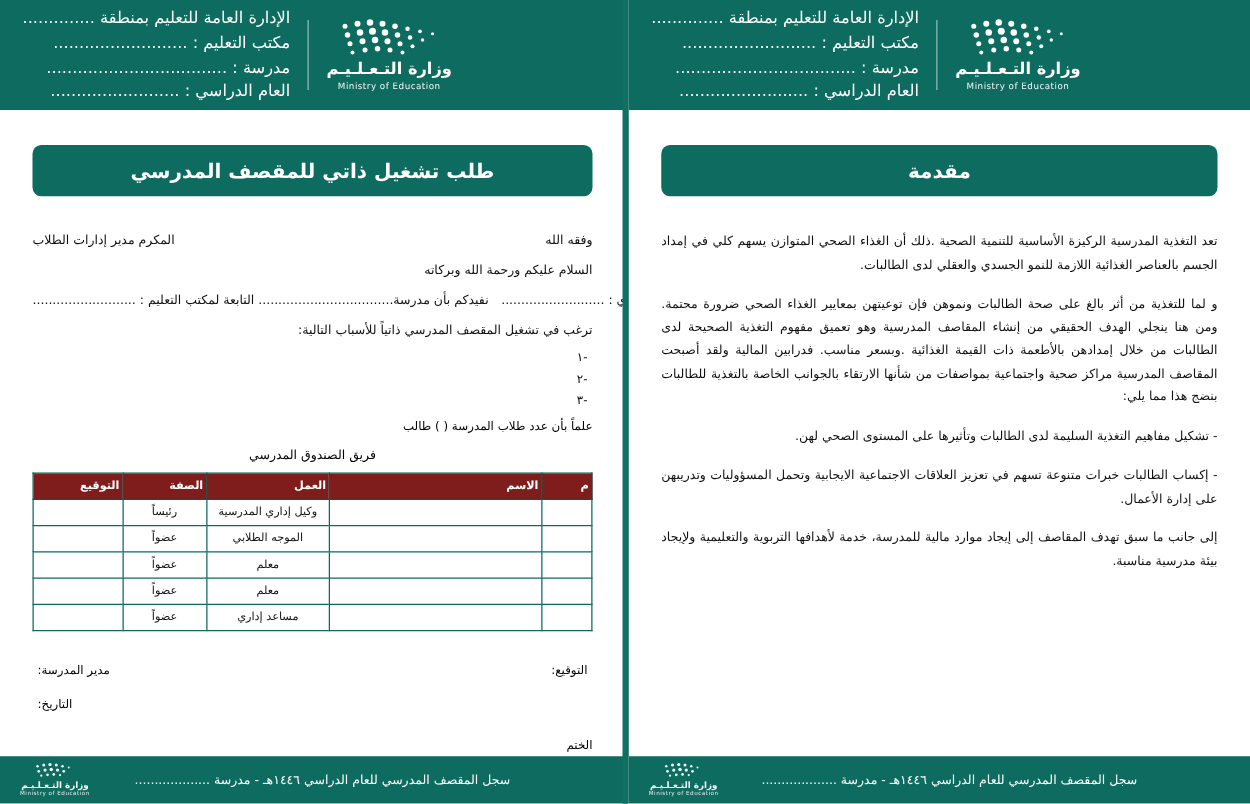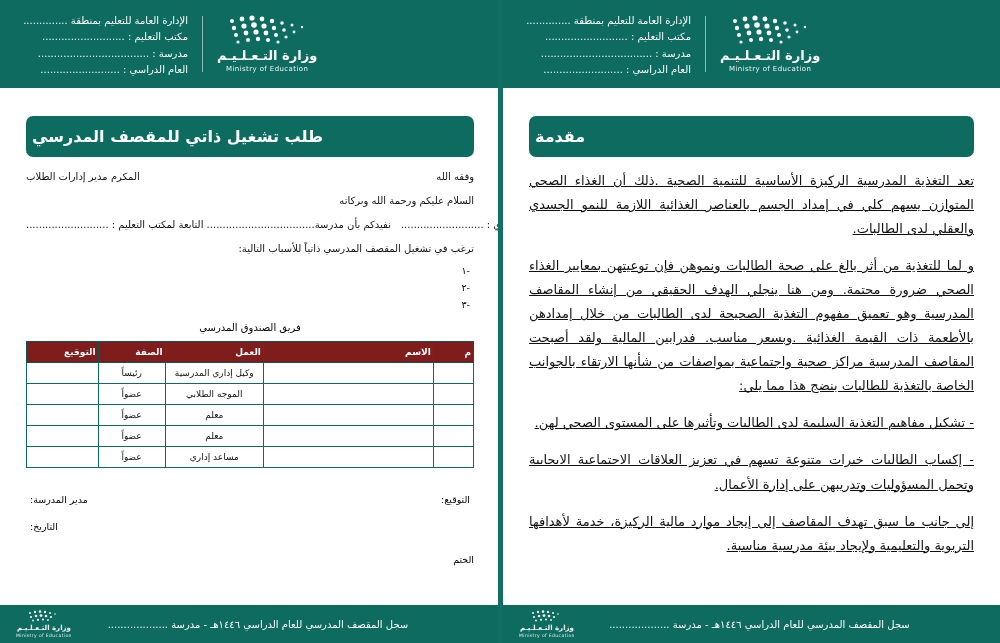--- a/index.html
+++ b/index.html
@@ -43,21 +43,21 @@
     display: flex;
     flex-direction: row-reverse;
     align-items: center;
     padding: 0 18px;
     flex: 0 0 88px;
   }
   .header-lines {
     display: flex;
     flex-direction: column;
     gap: 5px;
-    font-size: 10px;
+    font-size: 13px;
     text-align: right;
     line-height: 1.15;
     min-width: 170px;
     padding-top: 2px;
   }
   .header-lines div { white-space: nowrap; }
   .header-sep {
     width: 1px;
     height: 56px;
     background: rgba(255,255,255,0.55);
@@ -98,25 +98,25 @@
   .doc-body {
     flex: 1 1 auto;
     padding: 16px 26px 0 26px;
     position: relative;
   }
 
   .title-bar {
     background: #0d6b5f;
     color: #fff;
     border-radius: 7px;
-    text-align: left;
+    text-align: center;
     font-size: 16px;
     font-weight: bold;
     padding: 11px 6px;
-    margin: 8px 0 12px 0;
+    margin: 8px 0 28px 0;
     letter-spacing: .3px;
   }
 
   
   .form-line {
     font-size: 10px;
     color: #111;
     margin: 0 0 9px 0;
     line-height: 1.5;
     display: flex;
@@ -182,27 +182,26 @@
   }
   .sig-row.second { margin-top: 16px; }
   .stamp-line {
     text-align: right;
     font-size: 9.5px;
     margin-top: 22px;
   }
 
   
   .intro p {
-    font-size: 13px;
+    font-size: 10px;
     line-height: 1.85;
     color: #111;
     text-align: justify;
     margin: 0 0 13px 0;
     direction: rtl;
-    text-decoration: underline;
   }
 
   
   .doc-footer {
     flex: 0 0 38px;
     height: 38px;
     background: #0d6b5f;
     color: #fff;
     display: flex;
     flex-direction: row-reverse;
@@ -282,21 +281,21 @@
     </div>
     <div class="header-underline"></div>
 
     <div class="doc-body">
       <div class="title-bar">مقدمة</div>
       <div class="intro">
         <p>تعد التغذية المدرسية الركيزة الأساسية للتنمية الصحية .ذلك أن الغذاء الصحي المتوازن يسهم كلي في إمداد الجسم بالعناصر الغذائية اللازمة للنمو الجسدي والعقلي لدى الطالبات.</p>
         <p>و لما للتغذية من أثر بالغ على صحة الطالبات ونموهن فإن توعيتهن بمعايير الغذاء الصحي ضرورة محتمة. ومن هنا ينجلي الهدف الحقيقي من إنشاء المقاصف المدرسية وهو تعميق مفهوم التغذية الصحيحة لدى الطالبات من خلال إمدادهن بالأطعمة ذات القيمة الغذائية .وبسعر مناسب. فدرابين المالية ولقد أصبحت المقاصف المدرسية مراكز صحية واجتماعية بمواصفات من شأنها الارتقاء بالجوانب الخاصة بالتغذية للطالبات بنضج هذا مما يلي:</p>
         <p>- تشكيل مفاهيم التغذية السليمة لدى الطالبات وتأثيرها على المستوى الصحي لهن.</p>
         <p>- إكساب الطالبات خبرات متنوعة تسهم في تعزيز العلاقات الاجتماعية الايجابية وتحمل المسؤوليات وتدريبهن على إدارة الأعمال.</p>
-        <p>إلى جانب ما سبق تهدف المقاصف إلى إيجاد موارد مالية الركيزة، خدمة لأهدافها التربوية والتعليمية ولإيجاد بيئة مدرسية مناسبة.</p>
+        <p>إلى جانب ما سبق تهدف المقاصف إلى إيجاد موارد مالية للمدرسة، خدمة لأهدافها التربوية والتعليمية ولإيجاد بيئة مدرسية مناسبة.</p>
       </div>
     </div>
 
     <div class="doc-footer">
       <div class="footer-logo">
         <div class="footer-dots">
           <svg width="34" height="12" viewBox="0 0 34 12">
             <g fill="#ffffff">
               <circle cx="3" cy="3" r="1"></circle>
                 <circle cx="8" cy="2" r="1.2"></circle>
@@ -392,20 +391,21 @@
       </div>
 
       <div class="form-line single">
         <span>ترغب في تشغيل المقصف المدرسي ذاتياً للأسباب التالية:</span>
       </div>
 
       <div class="numbered">-١</div>
       <div class="numbered">-٢</div>
       <div class="numbered">-٣</div>
 
+      <div class="note-line">علماً بأن عدد طلاب المدرسة (             ) طالب</div>
 
       <div class="team-label">فريق الصندوق المدرسي</div>
 
       <table class="team">
         <thead>
           <tr>
             <th class="col-m">م</th>
             <th class="col-name">الاسم</th>
             <th class="col-work">العمل</th>
             <th class="col-role">الصفة</th>

